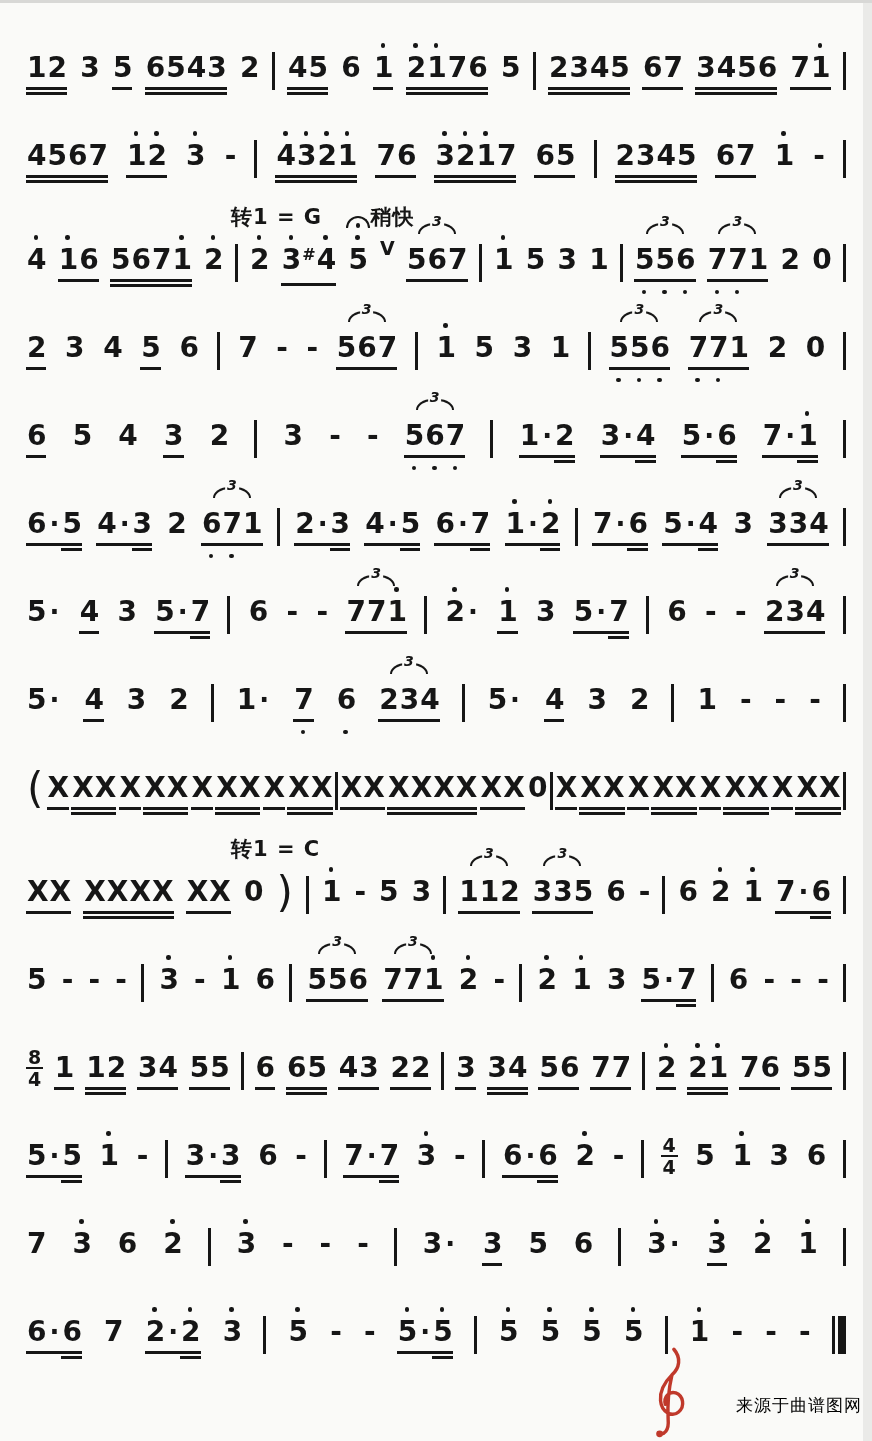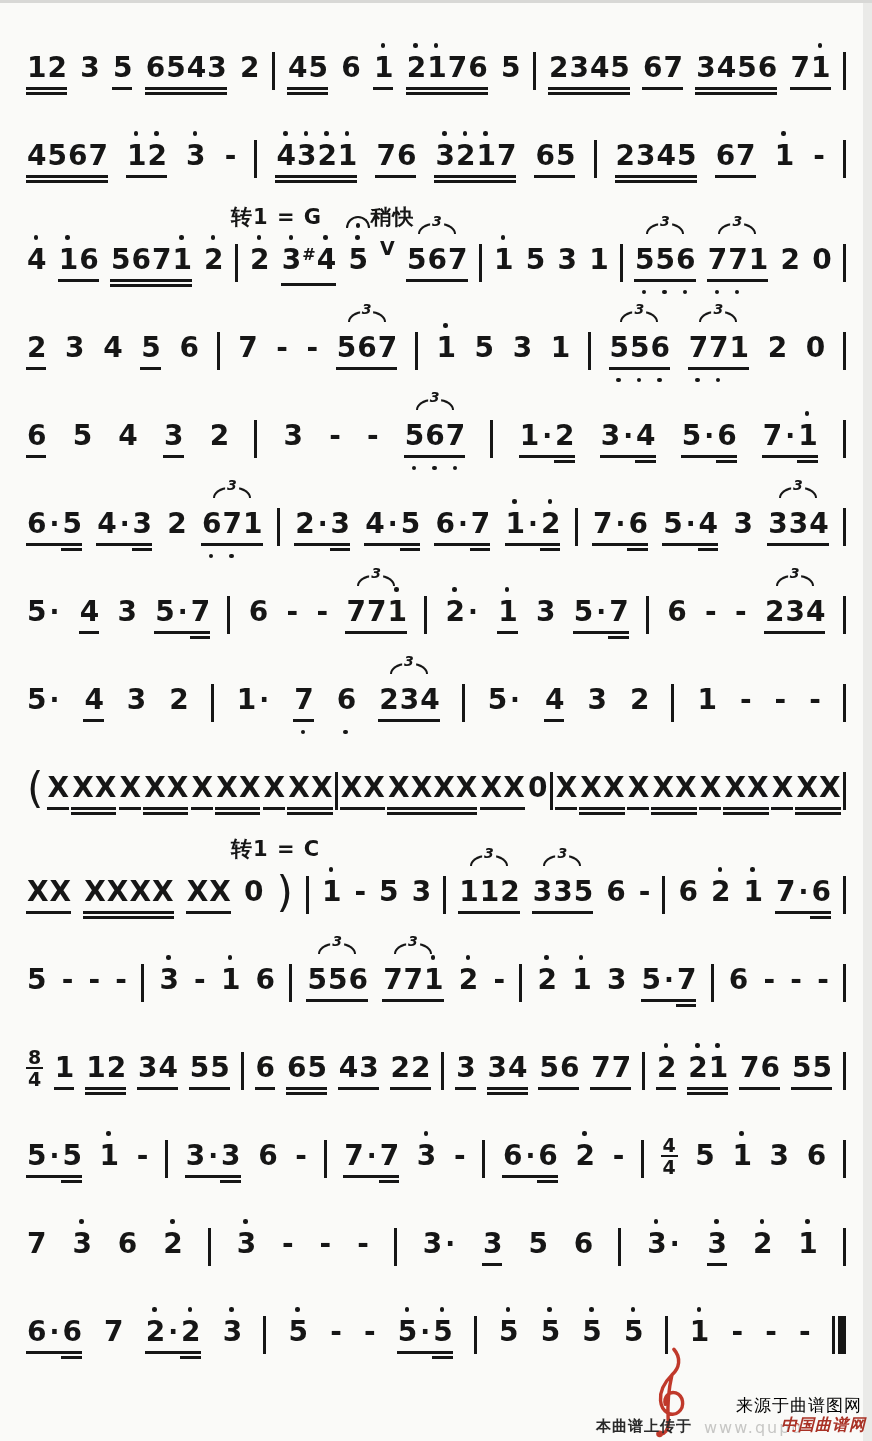--- a/index.html
+++ b/index.html
@@ -475,20 +475,14 @@
   <div class="footer">
     <span class="wm-source">来源于曲谱图网</span>
     <span class="clef">
       <svg width="38" height="96" viewBox="0 0 40 100">
         <path d="M23 5 C31 14 29 25 21 32 C12 41 8 49 9 59 C10 71 21 77 28 71
                  C35 65 33 54 25 51 C18 49 12 55 14 63
                  M21 32 C18 45 16 61 17 79 C18 90 13 96 7 93" fill="none" stroke="#c0392b" stroke-width="3.6" stroke-linecap="round"></path>
         <circle cx="8" cy="94" r="3.6" fill="#c0392b"></circle>
       </svg>
     </span>
-    <span class="wm-line2">
-      <span class="upload-prefix">本曲谱上传于</span>
-      <span class="wm-url">www.qupu</span>
-      <span class="site-note">♪</span>
-      <span class="site-name">中国曲谱网</span>
-    </span>
   </div>
 </div>
 
 </body></html>

